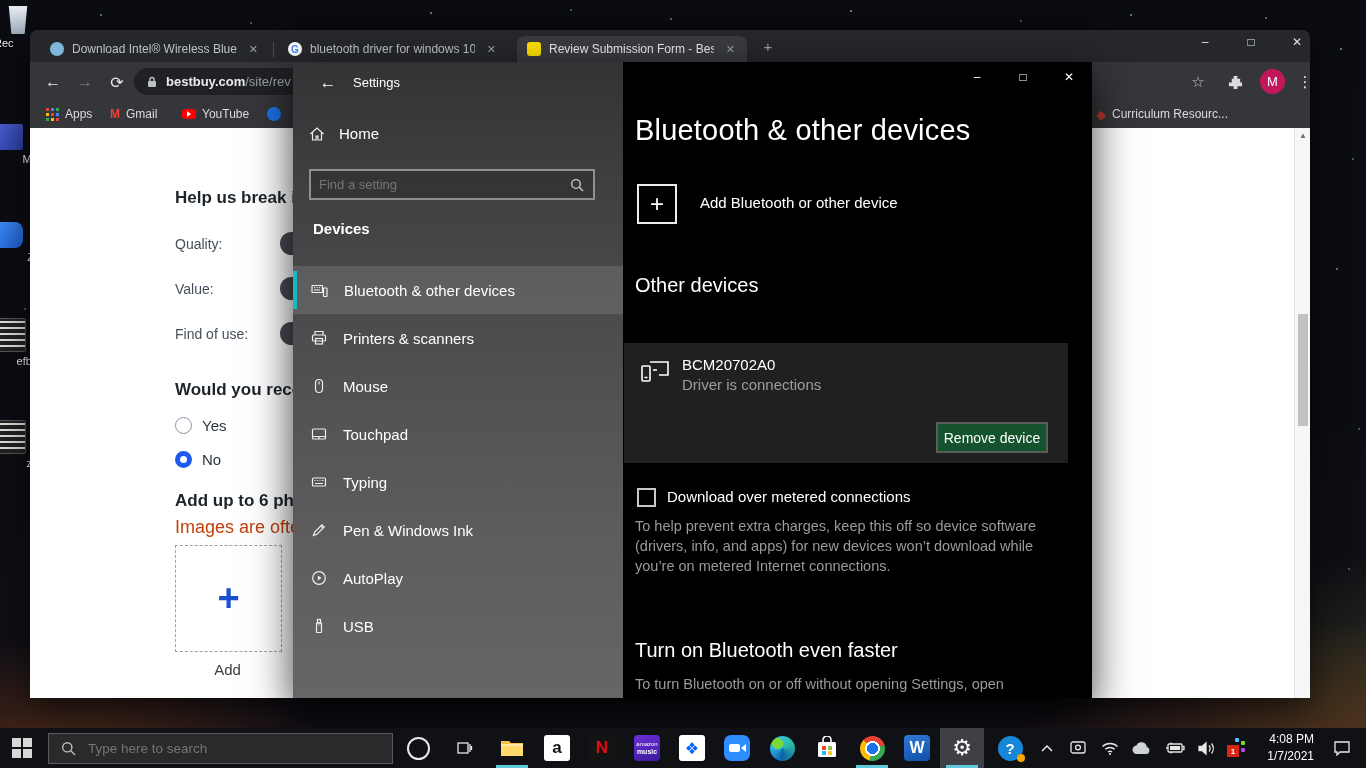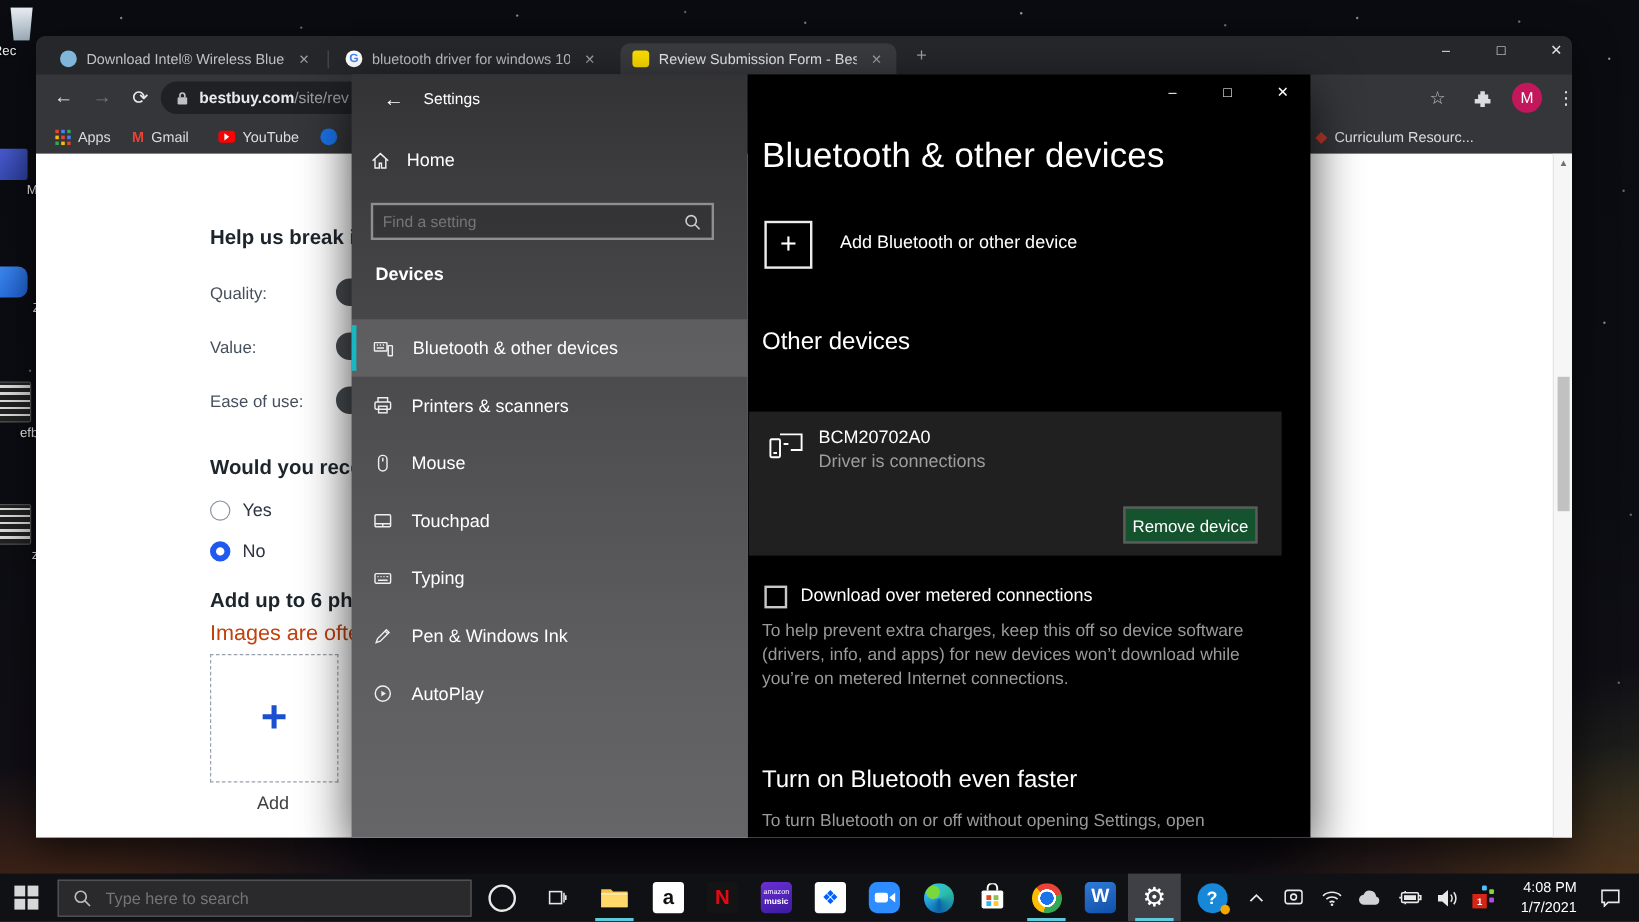--- a/index.html
+++ b/index.html
@@ -210,21 +210,21 @@
       </div>
     </div>
 
     <div class="page">
       <div class="bb-h" style="left:145px;top:60px">Help us break it d</div>
 
       <div class="bb-label" style="left:145px;top:108px">Quality:</div>
       <div class="pill" style="left:250px;top:104px"></div>
       <div class="bb-label" style="left:145px;top:153px">Value:</div>
       <div class="pill" style="left:250px;top:149px"></div>
-      <div class="bb-label" style="left:145px;top:198px">Ease of use:</div>
+      <div class="bb-label" style="left:145px;top:198px">Find of use:</div>
       <div class="pill" style="left:250px;top:194px"></div>
 
       <div class="bb-h" style="left:145px;top:252px">Would you recor</div>
       <div class="radio" style="left:145px;top:289px"></div>
       <div class="radio-lb" style="left:172px;top:289px">Yes</div>
       <div class="radio sel" style="left:145px;top:323px"></div>
       <div class="radio-lb" style="left:172px;top:323px">No</div>
 
       <div class="bb-h" style="left:145px;top:363px">Add up to 6 phot</div>
       <div class="abs" style="left:145px;top:389px;font-size:18px;color:#c2410c;white-space:nowrap">Images are often m</div>
@@ -305,20 +305,28 @@
             <path d="M10 4l2 2"></path>
         </svg>
         <span>Pen &amp; Windows Ink</span>
       </div>
       <div class="sb-item" style="top:492px">
         <svg width="16" height="16" viewBox="0 0 16 16" fill="none" stroke="#eee" stroke-width="1.2">
           <circle cx="8" cy="8" r="6.3"></circle>
             <path d="M6.8 5.6v4.8l3.8-2.4z" fill="#eee" stroke="none"></path>
         </svg>
         <span>AutoPlay</span>
+      </div>
+      <div class="sb-item" style="top:540px">
+        <svg width="16" height="16" viewBox="0 0 16 16" fill="none" stroke="#eee" stroke-width="1.2">
+          <rect x="5.5" y="5" width="5" height="9.5" rx=".5"></rect>
+            <rect x="6.5" y="1.5" width="3" height="3.5"></rect>
+            <path d="M7 7h.8M8.5 7h.8"></path>
+        </svg>
+        <span>USB</span>
       </div>
     </div>
 
     <div class="sw-main">
       <div class="sw-ctl" style="left:332px">–</div>
       <div class="sw-ctl" style="left:378px">□</div>
       <div class="sw-ctl" style="left:424px">✕</div>
 
       <div class="mn-title">Bluetooth &amp; other devices</div>
 

